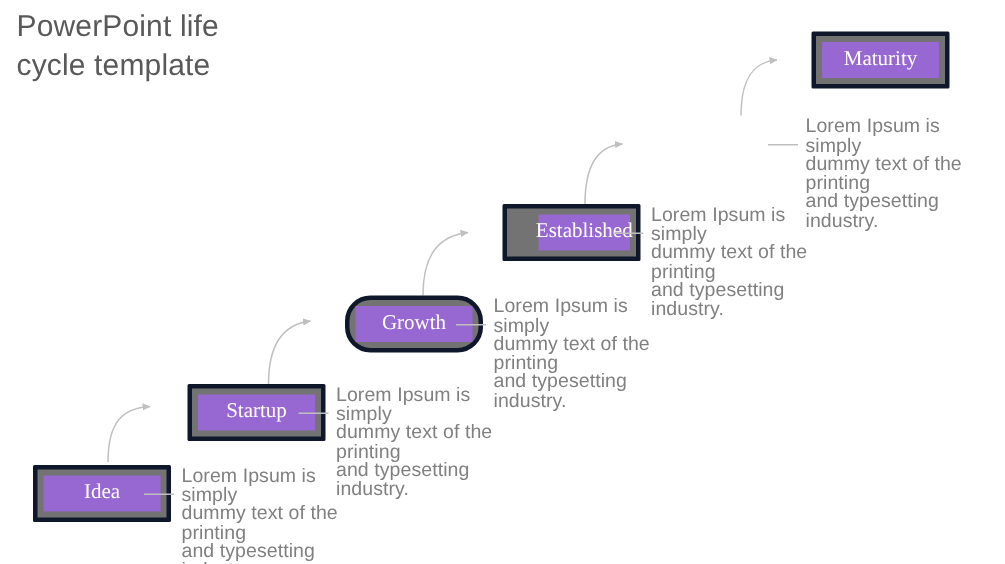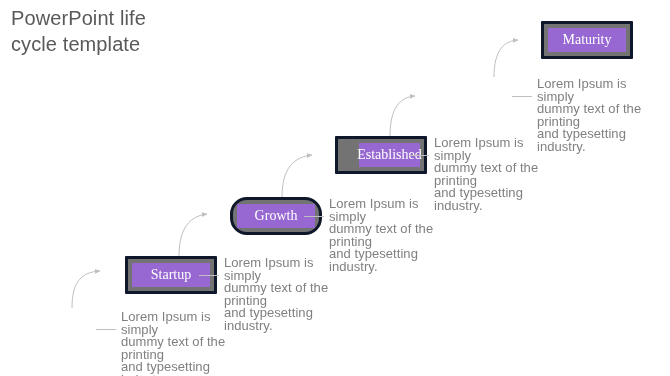--- a/index.html
+++ b/index.html
@@ -106,20 +106,25 @@
 
     <path d="M 179 256 C 179 228 190 216 207 214" fill="none" stroke="#bfbfbf" stroke-width="1" marker-end="url(#arrowhead)"></path>
 
     <path d="M 282 197 C 282 168 294 157 312 155" fill="none" stroke="#bfbfbf" stroke-width="1" marker-end="url(#arrowhead)"></path>
 
     <path d="M 390 136 C 390 108 400 97 415 96" fill="none" stroke="#bfbfbf" stroke-width="1" marker-end="url(#arrowhead)"></path>
 
     <path d="M 494 77 C 494 50 504 41 518 40" fill="none" stroke="#bfbfbf" stroke-width="1" marker-end="url(#arrowhead)"></path>
   </svg>
 
+  <div class="stage-box" style="left:2px; top:310px; width:92px; height:38px;">
+    <div class="stage-inner">
+      <span class="stage-label">Idea</span>
+    </div>
+  </div>
   <div class="leader" style="left:96px; top:329px; width:20px;"></div>
   <div class="desc" style="left:121px; top:311px; width:122px;">Lorem Ipsum is simply
 dummy text of the printing
 and typesetting industry.</div>
 
   <div class="stage-box" style="left:105px; top:256px; width:92px; height:38px;">
     <div class="stage-inner">
       <span class="stage-label">Startup</span>
     </div>
   </div>

